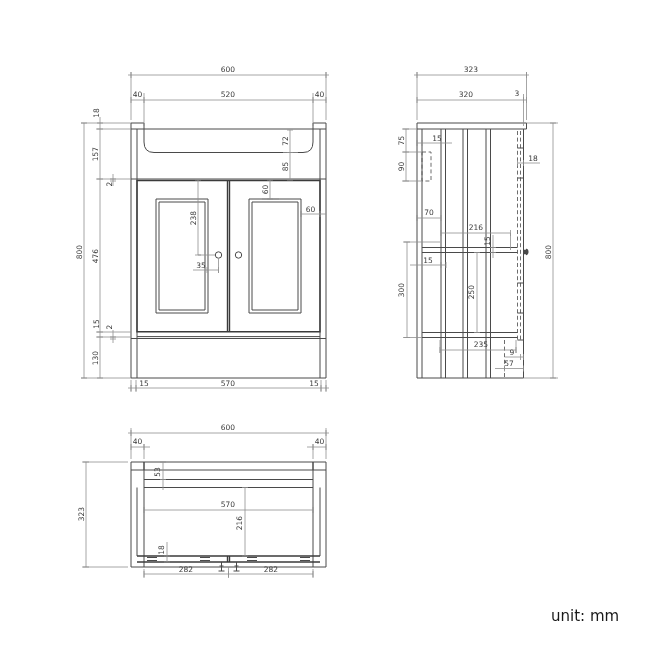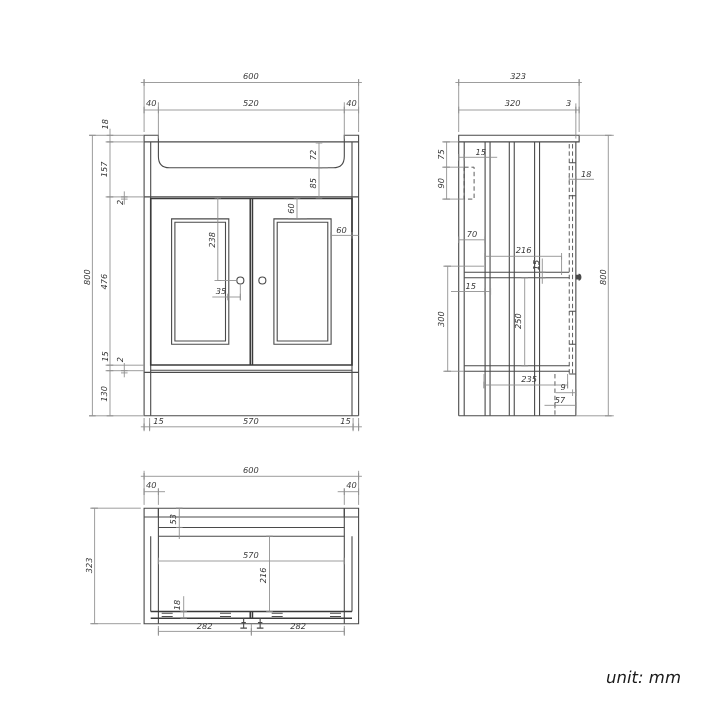--- a/index.html
+++ b/index.html
@@ -1,17 +1,17 @@
 <!DOCTYPE html>
 <html><head>
 <meta charset="utf-8">
 <style>
   html,body{margin:0;padding:0;background:#ffffff;}
   .stage{position:relative;width:650px;height:650px;background:#fff;overflow:hidden;
-         font-family:"DejaVu Sans", sans-serif;font-style:italic;}
+         font-family:"DejaVu Sans", sans-serif;}
   svg text{font-family:"DejaVu Sans", sans-serif;}
   .obj   {stroke:#4a4a4a;stroke-width:1;fill:none;}
   .objh  {stroke:#3b3b3b;stroke-width:1.4;fill:none;}
   .dash  {stroke:#5c5c5c;stroke-width:0.9;fill:none;stroke-dasharray:4 2.6;}
   .dim   {stroke:#8f8f8f;stroke-width:0.8;fill:none;}
   .dimt  {font-size:7.5px;fill:#3a3a3a;}
   .unit  {font-size:15px;fill:#1a1a1a;}
   .knob  {fill:#4a4a4a;stroke:none;}
 </style>
 </head>

